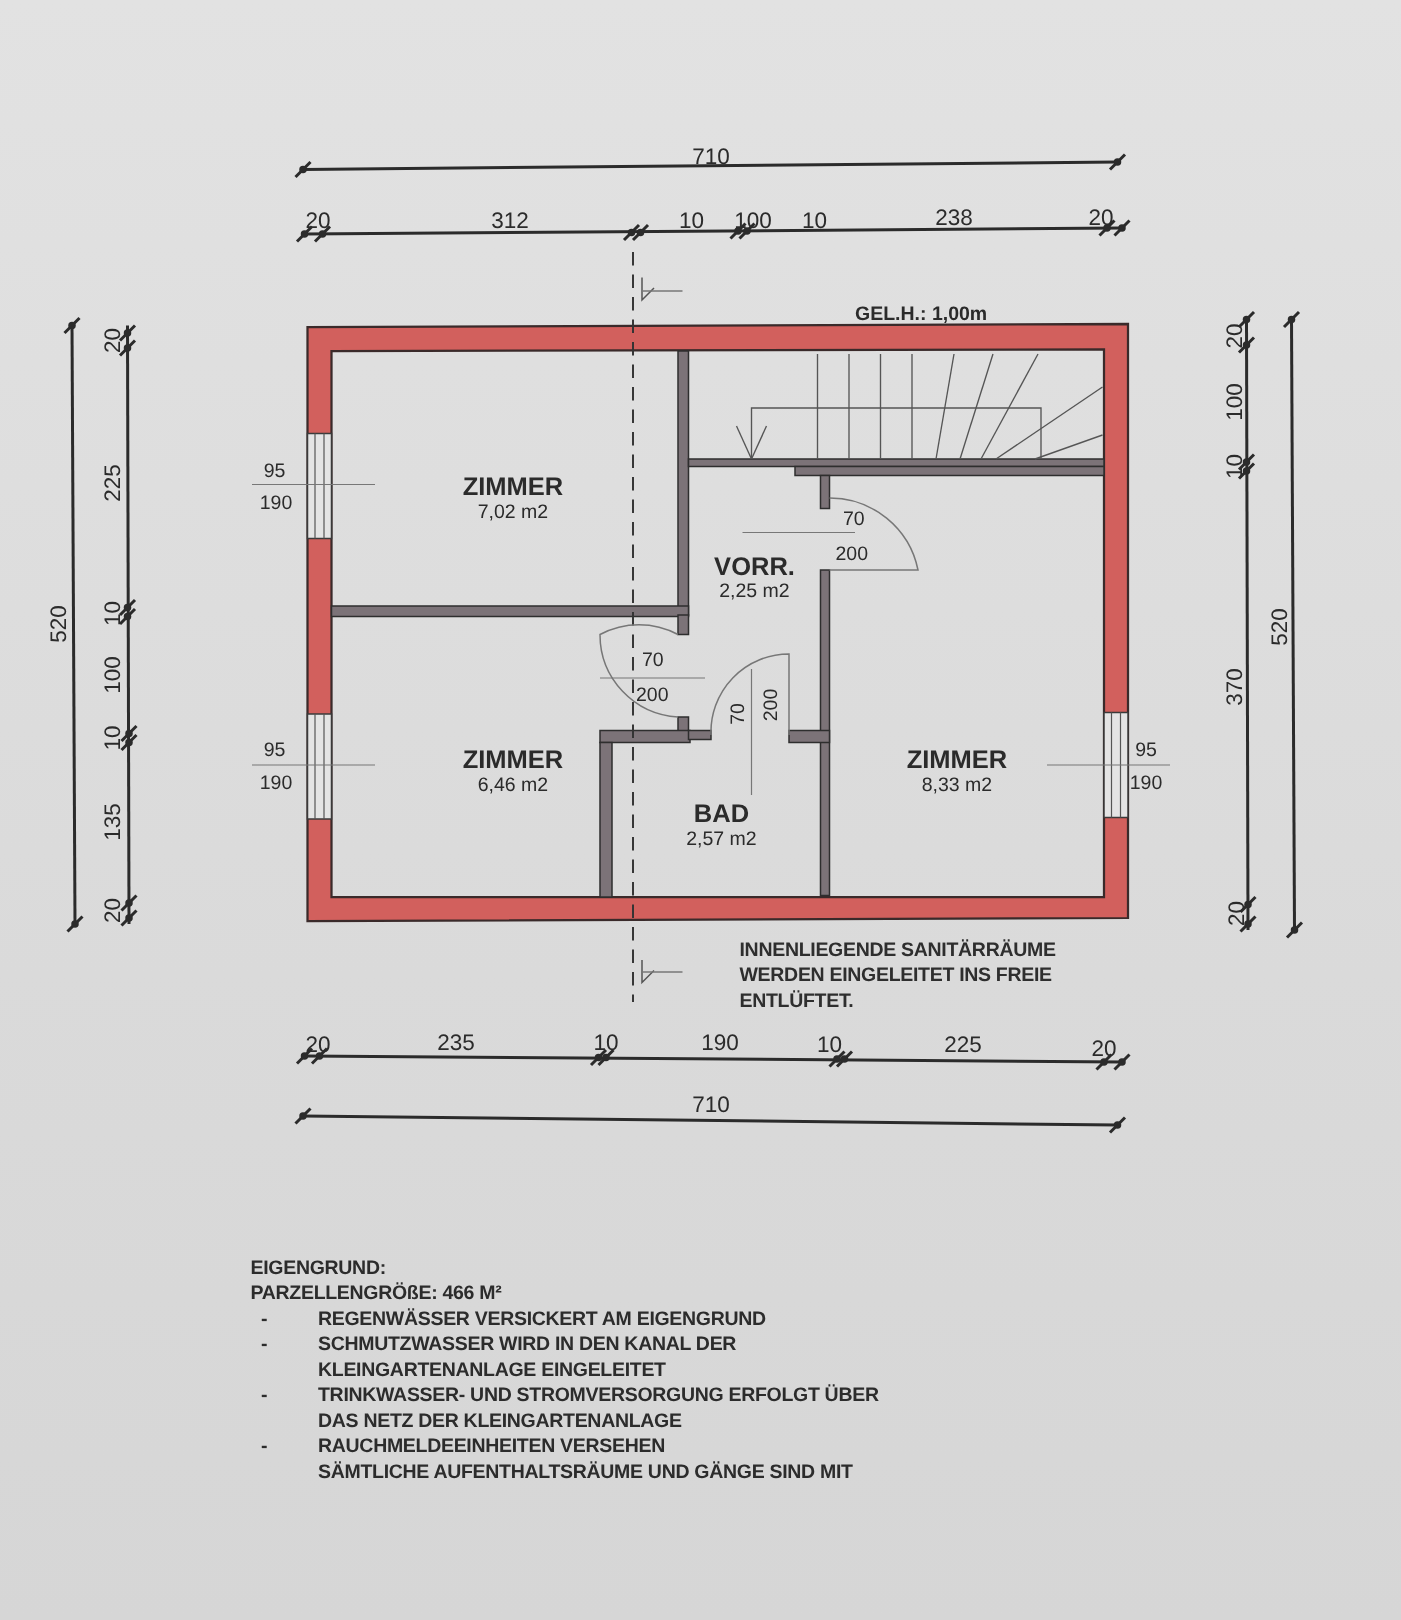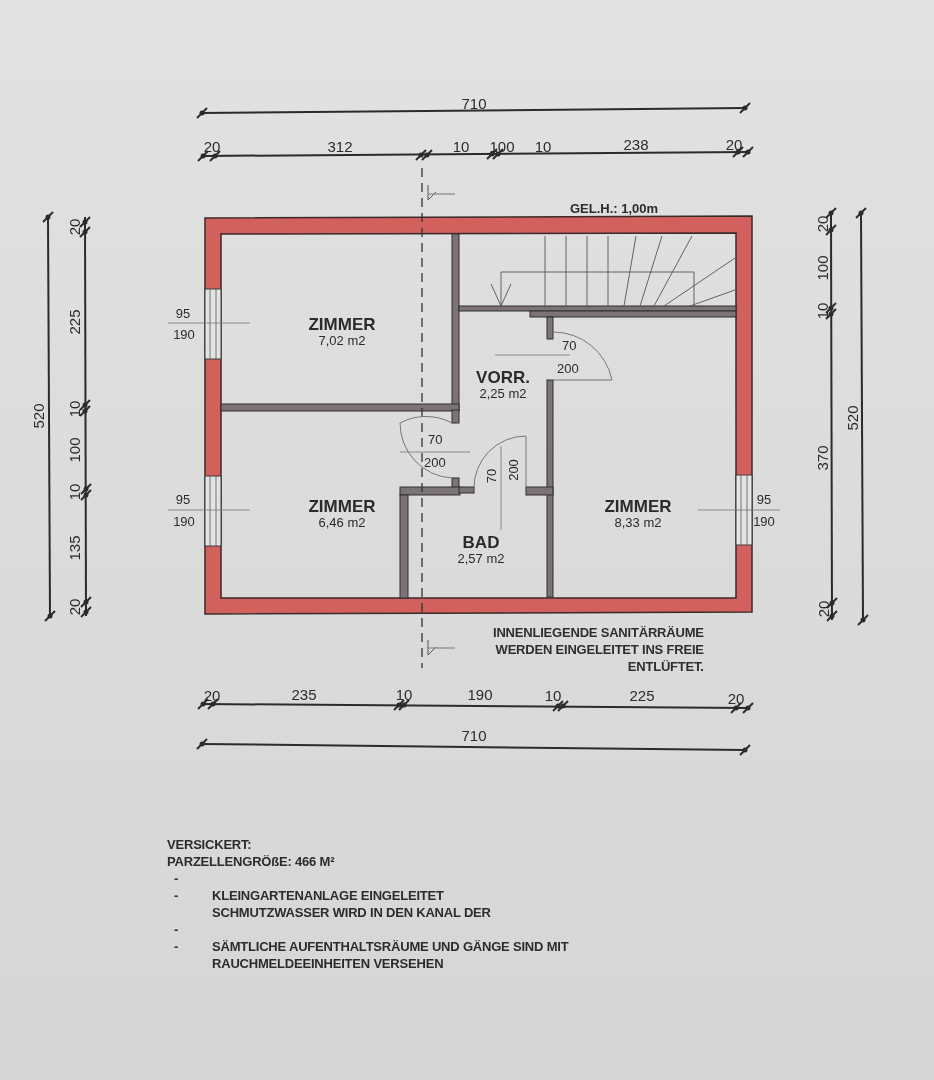--- a/index.html
+++ b/index.html
@@ -245,42 +245,49 @@
     <text class="t dim" x="736" y="704" text-anchor="middle">20</text>
   </g>
   <g>
     <line x1="202" y1="744" x2="745" y2="750" stroke="#2b2b2b" stroke-width="2"></line>
     <use href="#tick" x="202" y="744"></use>
       <use href="#tick" x="745" y="750"></use>
     <text class="t dim" x="474" y="741" text-anchor="middle">710</text>
   </g>
 </svg>
 
-<div class="note" style="left:493px; top:624px;text-align:right;">
+<div class="note" style="left:493px; top:624px;">
   <div>INNENLIEGENDE SANITÄRRÄUME</div>
   <div>WERDEN EINGELEITET INS FREIE</div>
   <div>ENTLÜFTET.</div>
 </div>
 
 <div class="stats">
-  <div>VERSICKERT:</div>
+  <div>EIGENGRUND:</div>
   <div>PARZELLENGRÖßE:  466 M²</div>
   <div class="bul">
     <span class="dash">-</span>
-  </div>
-  <div class="bul">
-    <span class="dash">-</span>
-    <div>
+    <div>
+        <div>REGENWÄSSER VERSICKERT AM EIGENGRUND</div>
+      </div>
+  </div>
+  <div class="bul">
+    <span class="dash">-</span>
+    <div>
+        <div>SCHMUTZWASSER WIRD IN DEN KANAL DER</div>
         <div>KLEINGARTENANLAGE EINGELEITET</div>
-        <div>SCHMUTZWASSER WIRD IN DEN KANAL DER</div>
-      </div>
-  </div>
-  <div class="bul">
-    <span class="dash">-</span>
-  </div>
-  <div class="bul">
-    <span class="dash">-</span>
-    <div>
+      </div>
+  </div>
+  <div class="bul">
+    <span class="dash">-</span>
+    <div>
+        <div>TRINKWASSER- UND STROMVERSORGUNG ERFOLGT ÜBER</div>
+        <div>DAS NETZ DER KLEINGARTENANLAGE</div>
+      </div>
+  </div>
+  <div class="bul">
+    <span class="dash">-</span>
+    <div>
+        <div>RAUCHMELDEEINHEITEN VERSEHEN</div>
         <div>SÄMTLICHE AUFENTHALTSRÄUME UND GÄNGE SIND MIT</div>
-        <div>RAUCHMELDEEINHEITEN VERSEHEN</div>
       </div>
   </div>
 </div>
 
 </body></html>

